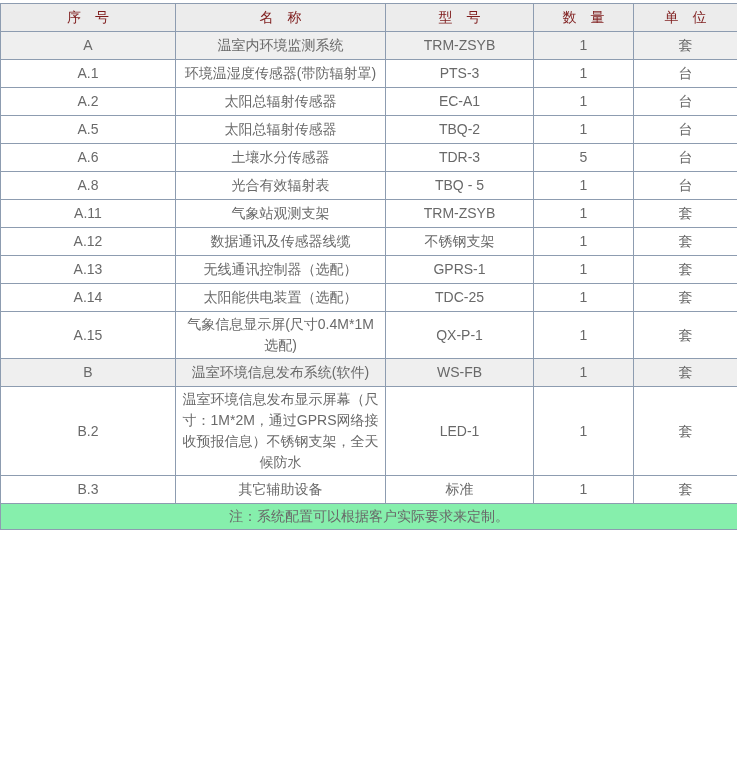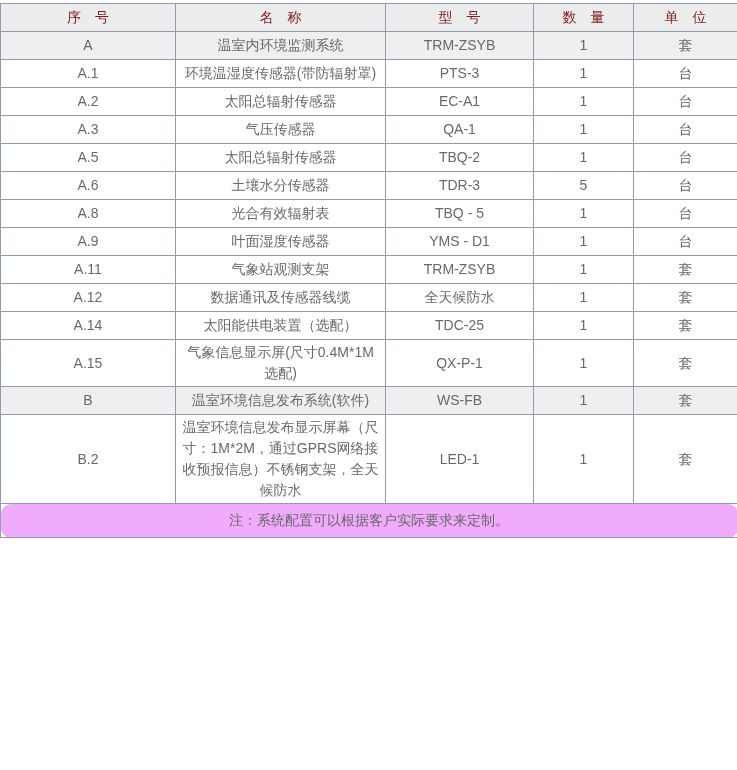--- a/index.html
+++ b/index.html
@@ -35,23 +35,22 @@
   }
   .tbl thead th {
     background: #ececec;
     font-weight: 400;
     color: #7f1d1d;
   }
   .tbl tbody tr.section td {
     background: #efefef;
   }
   .tbl td.note {
-    background: #f0abfc;
-    height: 34px;
-    border-radius: 10px;
+    background: #86efac;
+    height: 26px;
   }
 </style>
 </head>
 <body>
 
 <div class="page">
   <table class="tbl">
     <colgroup>
       <col style="width:175px">
       <col style="width:210px">
@@ -84,27 +83,20 @@
           <td>台</td>
         </tr>
         <tr>
           <td>A.2</td>
           <td>太阳总辐射传感器</td>
           <td>EC-A1</td>
           <td>1</td>
           <td>台</td>
         </tr>
         <tr>
-          <td>A.3</td>
-          <td>气压传感器</td>
-          <td>QA-1</td>
-          <td>1</td>
-          <td>台</td>
-        </tr>
-        <tr>
           <td>A.5</td>
           <td>太阳总辐射传感器</td>
           <td>TBQ-2</td>
           <td>1</td>
           <td>台</td>
         </tr>
         <tr>
           <td>A.6</td>
           <td>土壤水分传感器</td>
           <td>TDR-3</td>
@@ -112,37 +104,37 @@
           <td>台</td>
         </tr>
         <tr>
           <td>A.8</td>
           <td>光合有效辐射表</td>
           <td>TBQ - 5</td>
           <td>1</td>
           <td>台</td>
         </tr>
         <tr>
-          <td>A.9</td>
-          <td>叶面湿度传感器</td>
-          <td>YMS - D1</td>
-          <td>1</td>
-          <td>台</td>
-        </tr>
-        <tr>
           <td>A.11</td>
           <td>气象站观测支架</td>
           <td>TRM-ZSYB</td>
           <td>1</td>
           <td>套</td>
         </tr>
         <tr>
           <td>A.12</td>
           <td>数据通讯及传感器线缆</td>
-          <td>全天候防水</td>
+          <td>不锈钢支架</td>
+          <td>1</td>
+          <td>套</td>
+        </tr>
+        <tr>
+          <td>A.13</td>
+          <td>无线通讯控制器（选配）</td>
+          <td>GPRS-1</td>
           <td>1</td>
           <td>套</td>
         </tr>
         <tr>
           <td>A.14</td>
           <td>太阳能供电装置（选配）</td>
           <td>TDC-25</td>
           <td>1</td>
           <td>套</td>
         </tr>
@@ -160,20 +152,27 @@
           <td>1</td>
           <td>套</td>
         </tr>
         <tr>
           <td>B.2</td>
           <td>温室环境信息发布显示屏幕（尺寸：1M*2M，通过GPRS网络接收预报信息）不锈钢支架，全天候防水</td>
           <td>LED-1</td>
           <td>1</td>
           <td>套</td>
         </tr>
+        <tr>
+          <td>B.3</td>
+          <td>其它辅助设备</td>
+          <td>标准</td>
+          <td>1</td>
+          <td>套</td>
+        </tr>
       </tbody>
     <tfoot>
       <tr>
         <td class="note" colspan="5">注：系统配置可以根据客户实际要求来定制。</td>
       </tr>
     </tfoot>
   </table>
 </div>
 
 </body></html>

